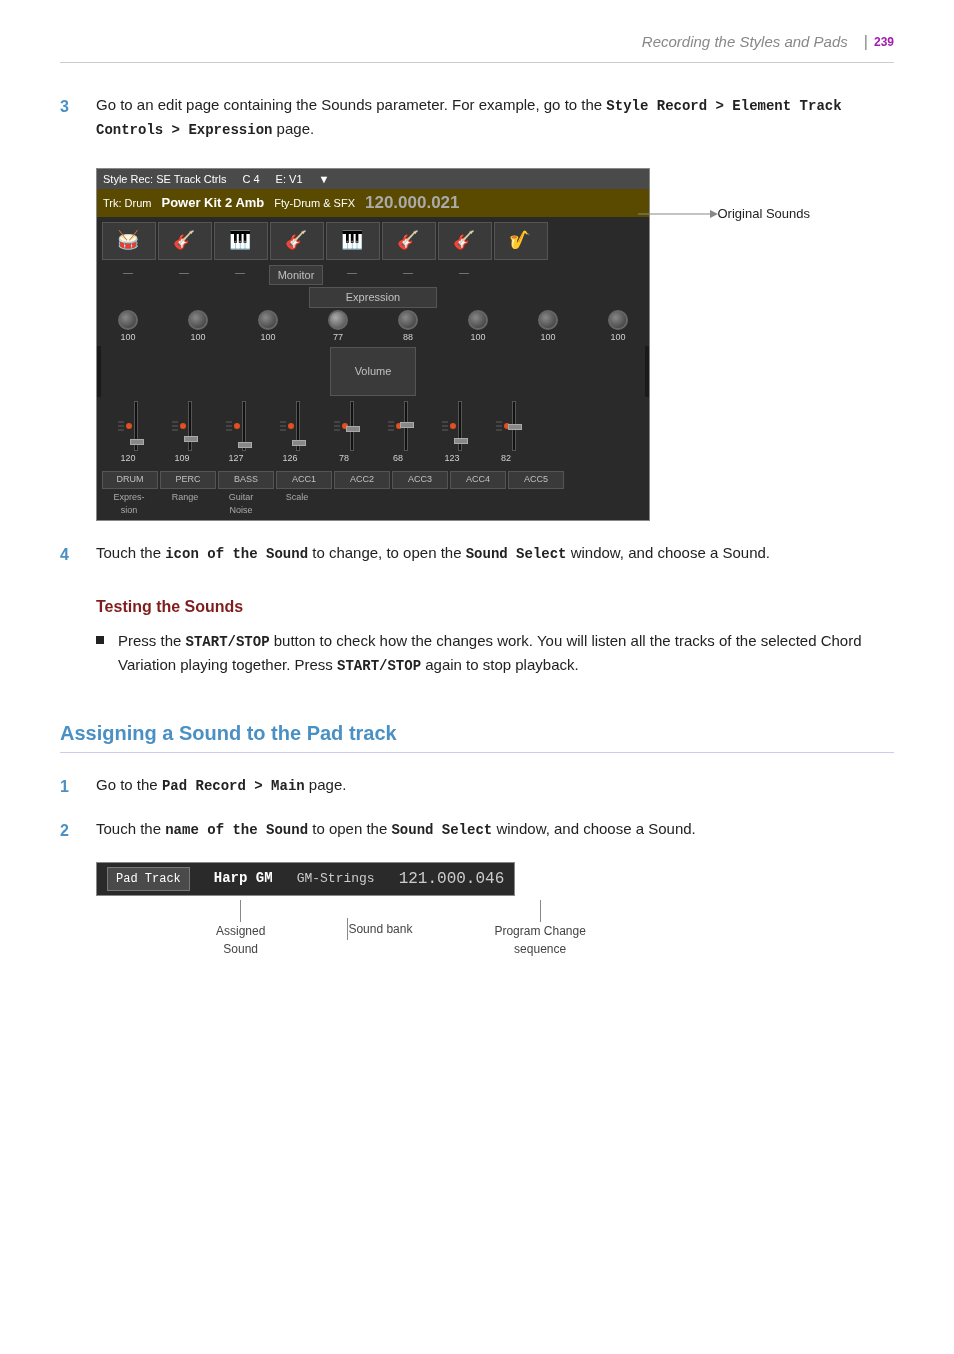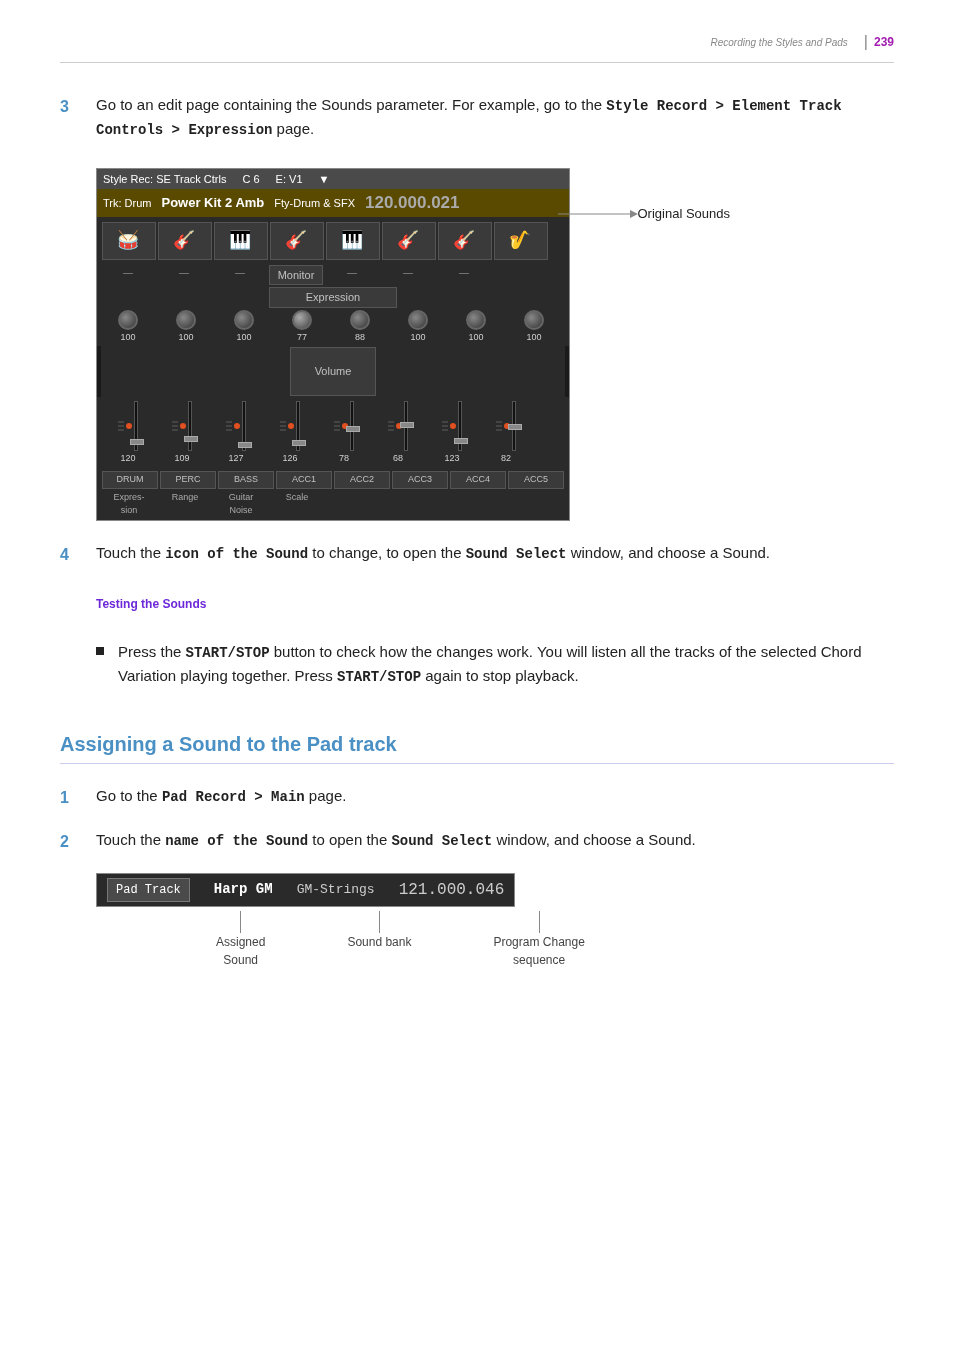--- a/index.html
+++ b/index.html
@@ -22,21 +22,21 @@
     .page-header {
       display: flex;
       justify-content: flex-end;
       align-items: center;
       margin-bottom: 30px;
       border-bottom: 1px solid #ccc;
       padding-bottom: 8px;
     }
     .page-header-title {
       color: #888;
-      font-size: 10px;
+      font-size: 15px;
       font-style: italic;
       margin-right: 10px;
     }
     .page-number {
       font-weight: bold;
       font-size: 12px;
       color: #a21caf;
     }
     .page-header-divider {
       color: #888;
@@ -119,21 +119,21 @@
       border: 1px solid #555;
       margin: 1px;
       font-size: 18px;
     }
 
     
     .knobs-row {
       display: flex;
       background: #2a2a2a;
       padding: 2px 4px;
-      gap: 4px;
+      gap: 16px;
       align-items: center;
     }
     .knob-cell {
       width: 54px;
       display: flex;
       flex-direction: column;
       align-items: center;
     }
     .knob {
       width: 20px;
@@ -236,24 +236,24 @@
       font-size: 9px;
       color: #aaa;
     }
     .annotation-text {
       font-size: 13px;
       color: #222;
     }
 
     
     .section-heading {
-      color: #6d28d9;
-      font-size: 12px;
+      color: #7f1d1d;
+      font-size: 16px;
       font-weight: bold;
-      margin: 24px 0 27px 0;
+      margin: 24px 0 10px 0;
     }
 
     
     .bullet-item {
       display: flex;
       gap: 14px;
       margin-bottom: 12px;
     }
     .bullet-square {
       width: 8px;
@@ -338,21 +338,21 @@
       <p class="step-text">
         <span>Go to an edit page containing the Sounds parameter. For example, go to the </span><span class="mono bold">Style Record &gt; Element Track Controls &gt; Expression</span><span> page.</span>
       </p>
 
       
       <div style="position: relative; display: inline-block; margin-top: 12px;">
         <div class="screenshot-box">
           
           <div class="srec-toolbar">
             <span>Style Rec: SE Track Ctrls</span>
-            <span>C 6</span>
+            <span>C 4</span>
             <span>E: V1</span>
             <span>▼</span>
           </div>
           
           <div class="track-row-bar">
             <span style="font-size:11px; font-weight:normal;">Trk: Drum</span>
             <span style="font-size:13px;">Power Kit 2 Amb</span>
             <span style="font-size:11px; font-weight:normal;">Fty-Drum &amp; SFX</span>
             <span style="font-size:17px; color:#aaa;">120.000.021</span>
           </div>
@@ -627,21 +627,21 @@
             <div class="pad-track-bank">GM-Strings</div>
             <div class="pad-track-prog">121.000.046</div>
           </div>
 
           
           <div style="display:flex; margin-top:4px; margin-left:120px; gap:82px;">
             <div style="display:flex; flex-direction:column; align-items:center;">
               <div style="width:1px; height:22px; background:#888;"></div>
               <div style="font-size:12px; color:#444; text-align:center; white-space:nowrap;">Assigned<br>Sound</div>
             </div>
-            <div style="display:flex; flex-direction:column; align-items:center;">
+            <div style="display:flex; flex-direction:row; align-items:center;">
               <div style="width:1px; height:22px; background:#888;"></div>
               <div style="font-size:12px; color:#444; text-align:center; white-space:nowrap;">Sound bank</div>
             </div>
             <div style="display:flex; flex-direction:column; align-items:center;">
               <div style="width:1px; height:22px; background:#888;"></div>
               <div style="font-size:12px; color:#444; text-align:center; white-space:nowrap;">Program Change<br>sequence</div>
             </div>
           </div>
         </div>
       </div>

